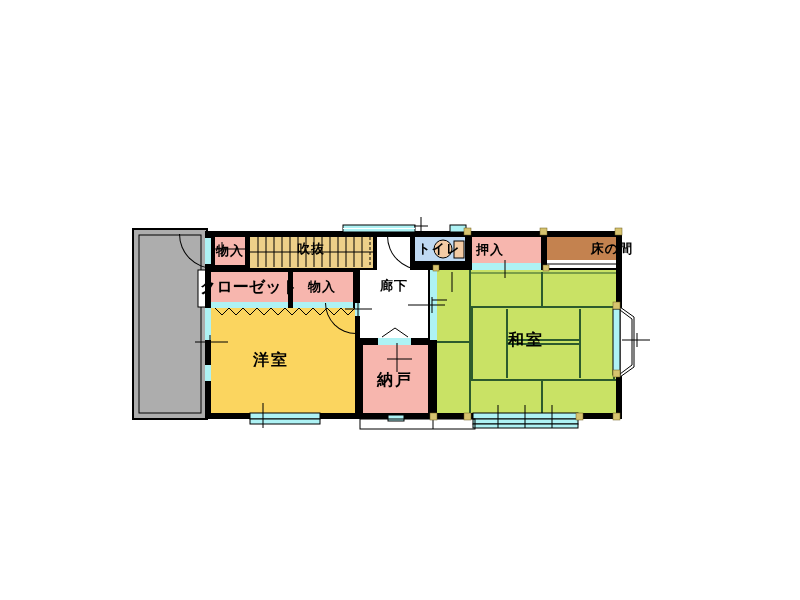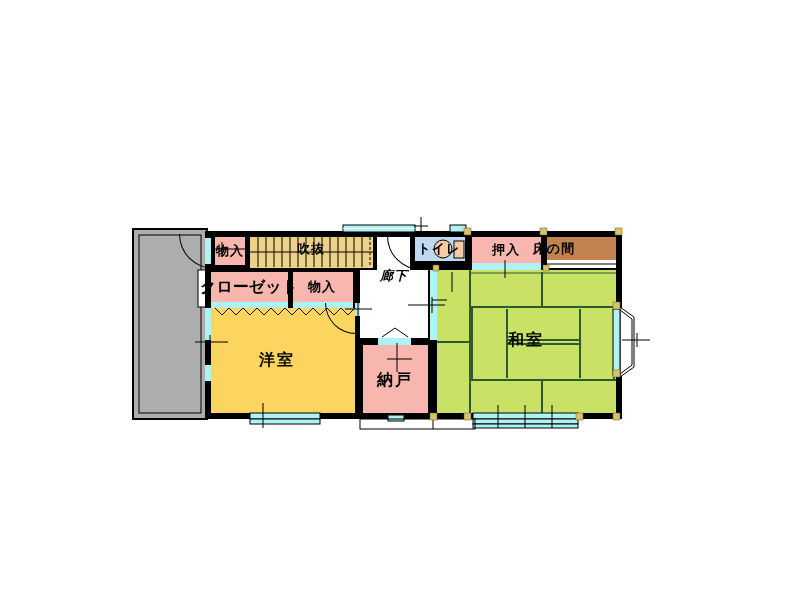--- a/index.html
+++ b/index.html
@@ -140,22 +140,22 @@
     </g>
   </svg>
 
   <div class="door-arc" style="left:179px;top:214px;width:34px;height:34px;"></div>
   <div class="door-arc" style="left:387px;top:216px;width:33px;height:33px;"></div>
   <div class="door-arc" style="left:325px;top:283px;width:30px;height:30px;"></div>
 
   <div class="room-label" style="left:230px;top:231px;">物入</div>
   <div class="room-label" style="left:311px;top:229px;">吹抜</div>
   <div class="room-label" style="left:439px;top:229px;font-family:Liberation Serif, serif;">トイレ</div>
-  <div class="room-label" style="left:506px;top:230px;text-align:right;">押入</div>
-  <div class="room-label" style="left:554px;top:229px;">床の間</div>
+  <div class="room-label" style="left:490px;top:230px;text-align:right;">押入</div>
+  <div class="room-label" style="left:612px;top:229px;">床の間</div>
   <div class="room-label lbl-sm" style="left:249px;top:267px;">クローゼット</div>
   <div class="room-label" style="left:322px;top:267px;">物入</div>
-  <div class="room-label" style="left:394px;top:256px;font-style:italic;">廊下</div>
-  <div class="room-label lbl-lg" style="left:277px;top:340px;">洋室</div>
+  <div class="room-label" style="left:394px;top:266px;">廊下</div>
+  <div class="room-label lbl-lg" style="left:271px;top:340px;">洋室</div>
   <div class="room-label lbl-lg" style="left:395px;top:360px;text-align:center;">納戸</div>
   <div class="room-label lbl-lg" style="left:526px;top:320px;">和室</div>
 
 </div>
 
 </body></html>

